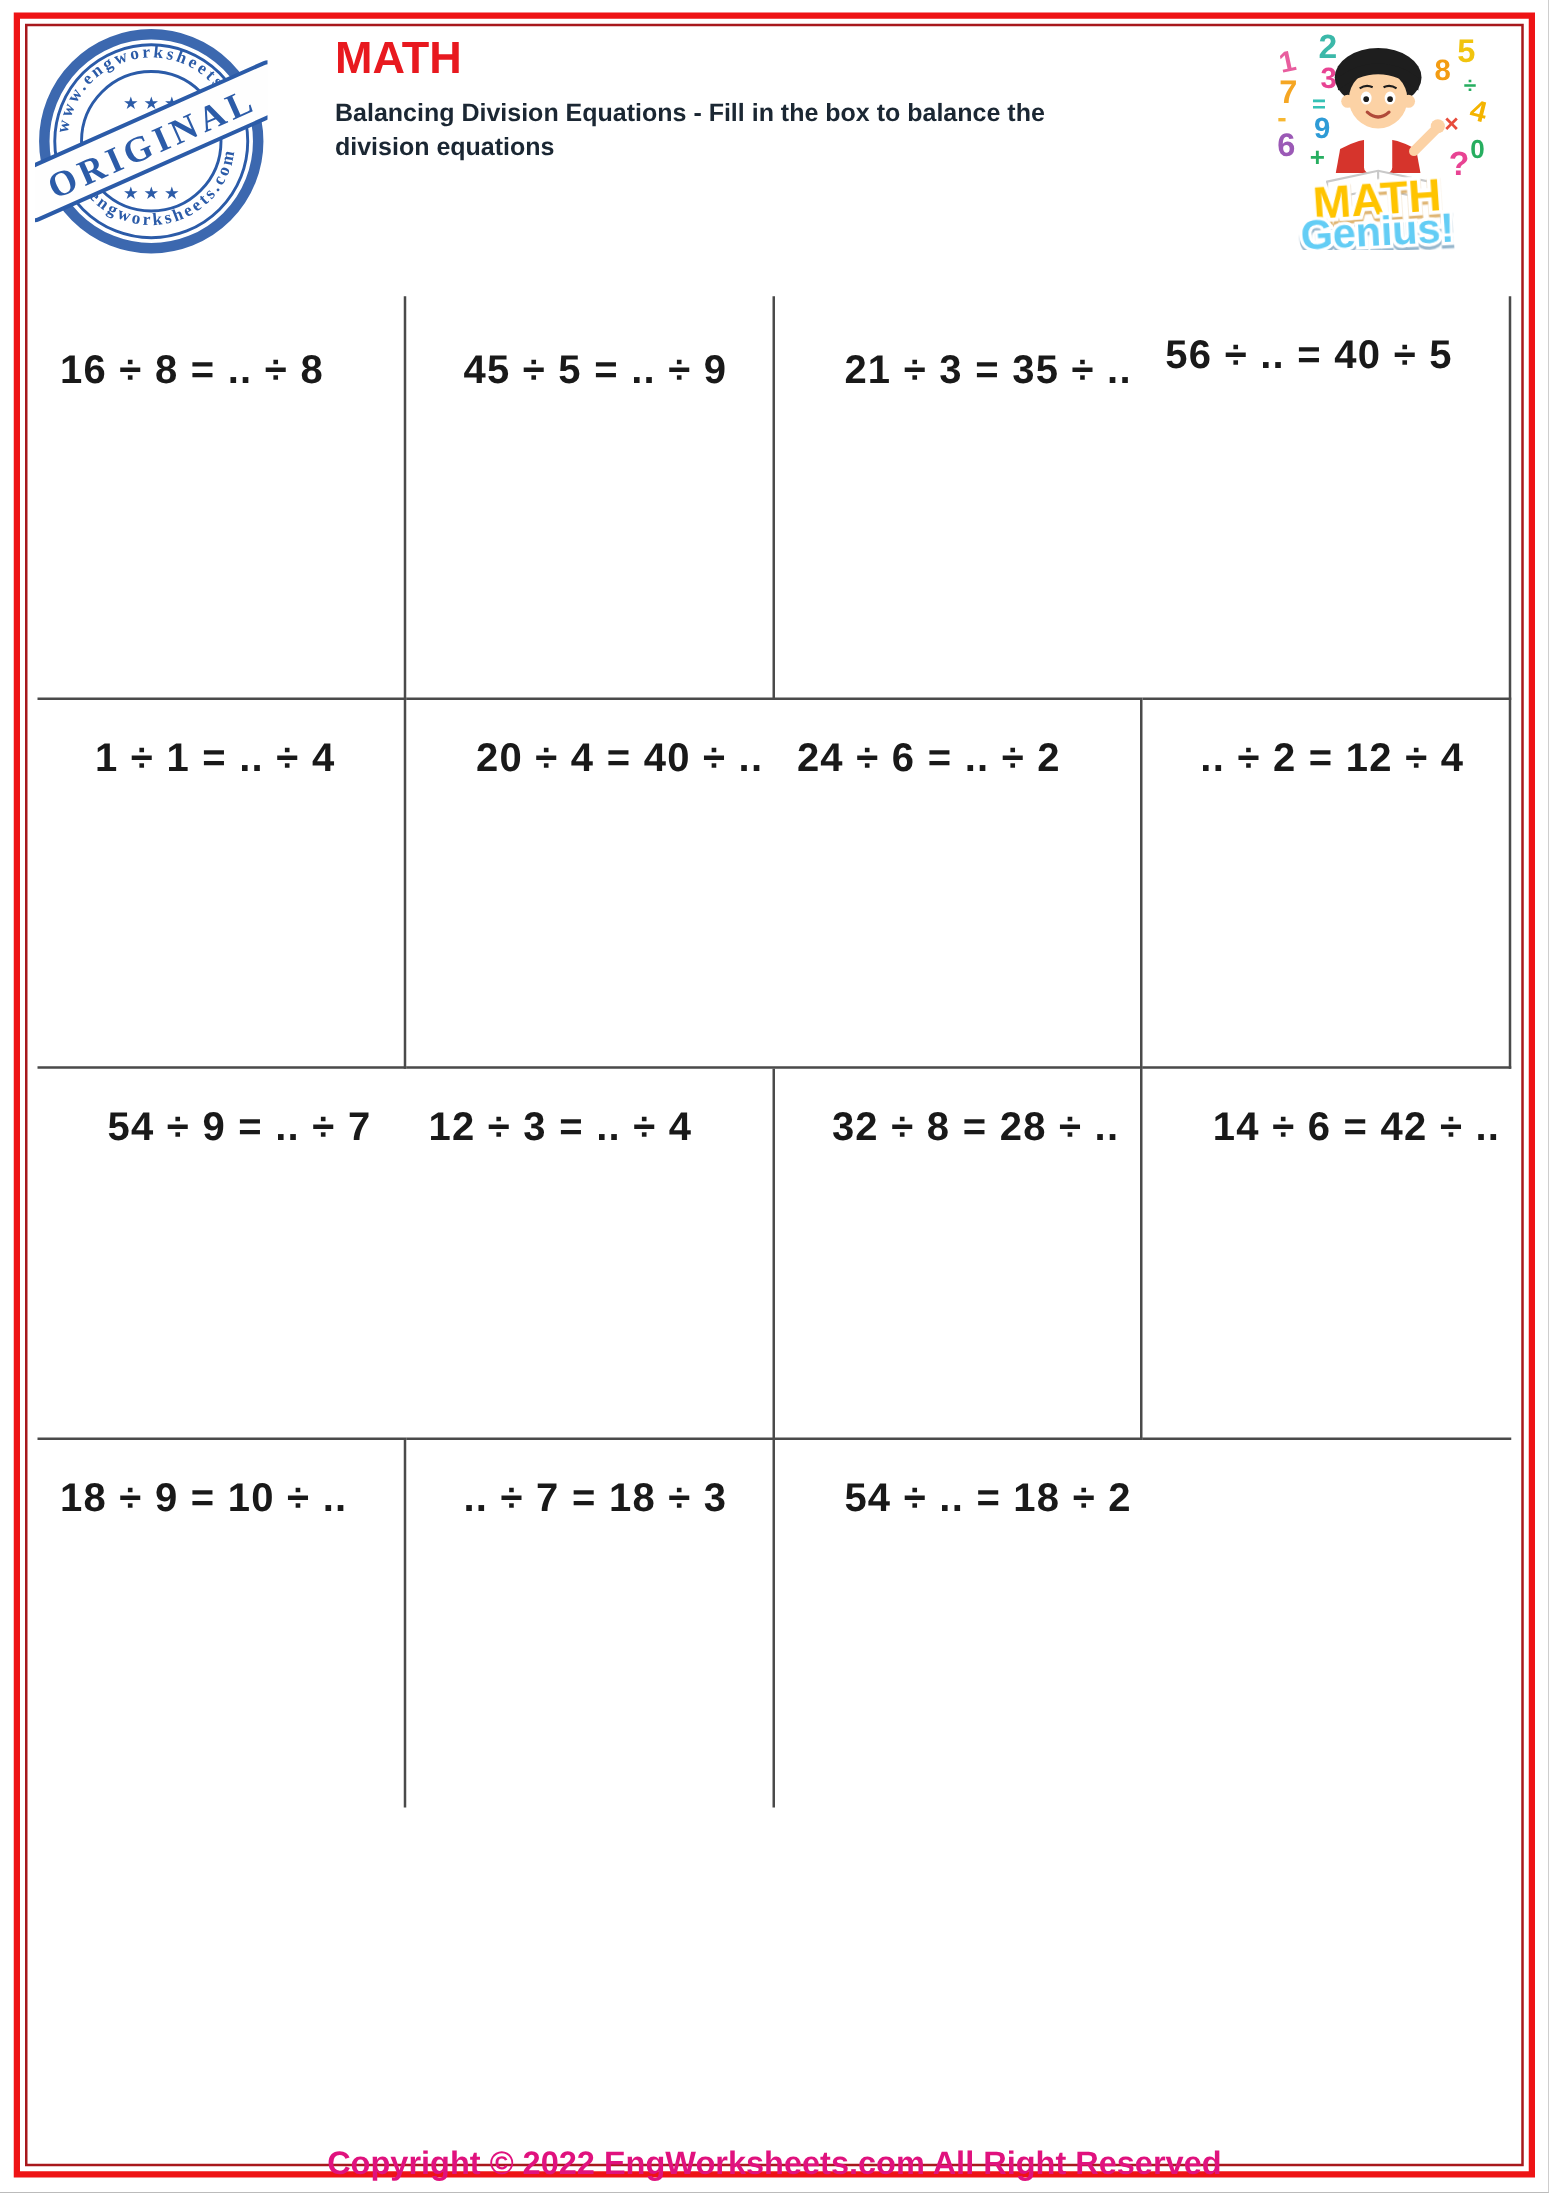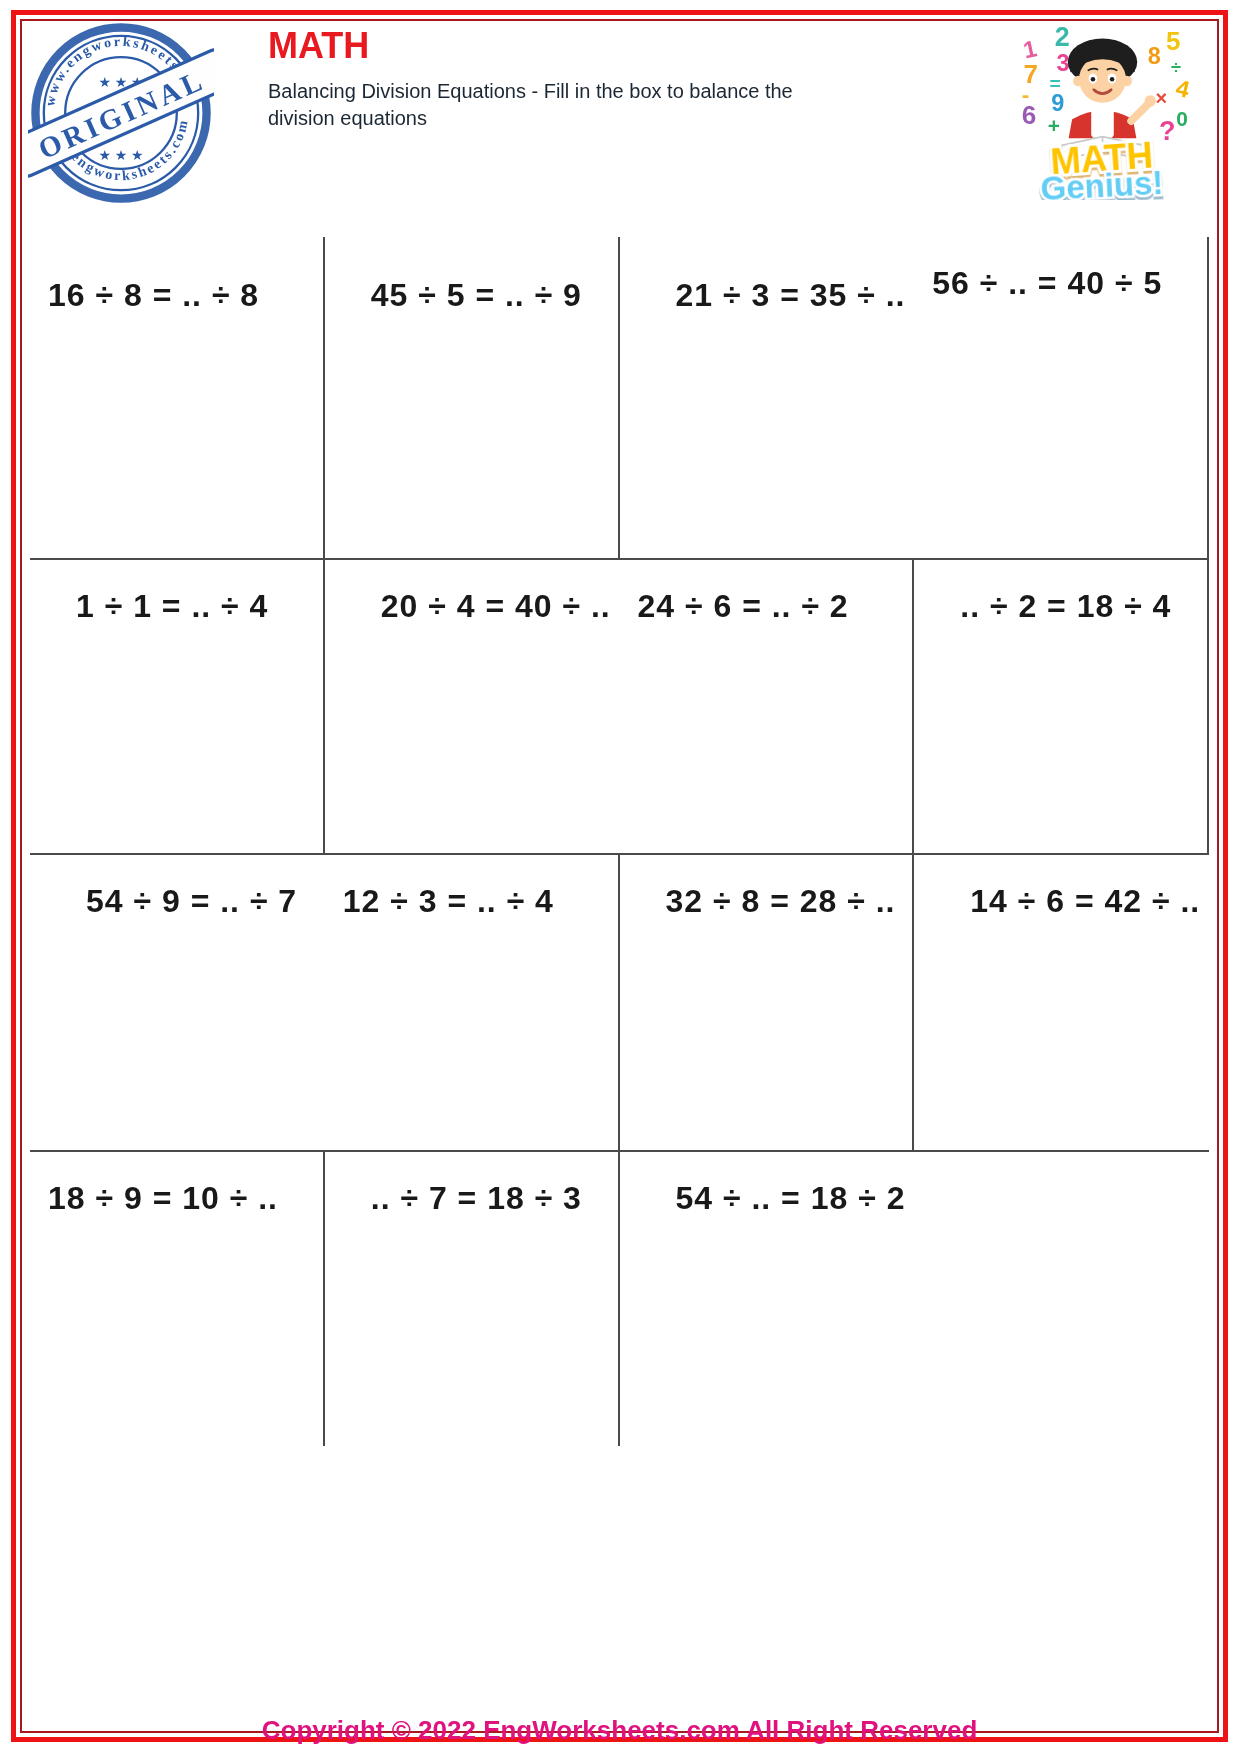--- a/index.html
+++ b/index.html
@@ -25,21 +25,21 @@
   
   .stamp{ position:absolute; left:28px; top:20px; width:186px; height:186px; }
   .titles{ position:absolute; left:268px; top:28px; width:700px; }
   .title-category{
     font-size:36px; font-weight:700; color:#e8191f; line-height:1; margin:0;
   }
   .title-main{
     font-size:35px; font-weight:700; color:#e8191f; line-height:1; margin:22px 0 0 0;
   }
   .subtitle{
-    margin-top:14px; font-size:20px; font-weight:400; color:#1b2733; line-height:1.35;
+    margin-top:14px; font-size:20px; font-weight:700; color:#1b2733; line-height:1.35;
   }
   .logo{ position:absolute; right:34px; top:22px; width:205px; height:178px; }
 
   
   .grid{
     position:absolute; left:30px; right:30px; top:237px; height:1460px;
     display:grid;
     grid-template-columns:1fr 1fr 1fr 1fr;
     grid-template-rows:323px 295px 297px 294px 251px;
   }
@@ -150,21 +150,21 @@
   <main class="grid">
     <div class="cell r1 c1 rb"><span class="eq">16 ÷ 8 = ..  ÷ 8</span></div>
     <div class="cell r1 c2 rb"><span class="eq">45 ÷ 5 = ..  ÷ 9</span></div>
     <div class="cell r1 c3 rb"><span class="eq">21 ÷ 3 = 35 ÷ ..</span></div>
 
     <div class="cell r2 c1 rb"><span class="eq">56 ÷ .. = 40 ÷ 5</span></div>
     <div class="cell r2 c2 rb"><span class="eq">1 ÷ 1 = ..  ÷ 4</span></div>
     <div class="cell r2 c3 rb"><span class="eq">20 ÷ 4 = 40 ÷ ..</span></div>
 
     <div class="cell r3 c1 rb"><span class="eq">24 ÷ 6 = ..  ÷ 2</span></div>
-    <div class="cell r3 c2 rb"><span class="eq">..  ÷ 2 = 18 ÷ 4</span></div>
+    <div class="cell r3 c2 rb"><span class="eq">..  ÷ 2 = 12 ÷ 4</span></div>
     <div class="cell r3 c3 rb"><span class="eq">54 ÷ 9 = ..  ÷ 7</span></div>
 
     <div class="cell r4 c1 rb"><span class="eq">12 ÷ 3 = ..  ÷ 4</span></div>
     <div class="cell r4 c2 rb"><span class="eq">32 ÷ 8 = 28 ÷ ..</span></div>
     <div class="cell r4 c3 rb"><span class="eq">14 ÷ 6 = 42 ÷ ..</span></div>
 
     <div class="cell r5 c1"><span class="eq">18 ÷ 9 = 10 ÷ ..</span></div>
     <div class="cell r5 c2"><span class="eq">..  ÷ 7 = 18 ÷ 3</span></div>
     <div class="cell r5 c3"><span class="eq">54 ÷ .. = 18 ÷ 2</span></div>
   </main>

